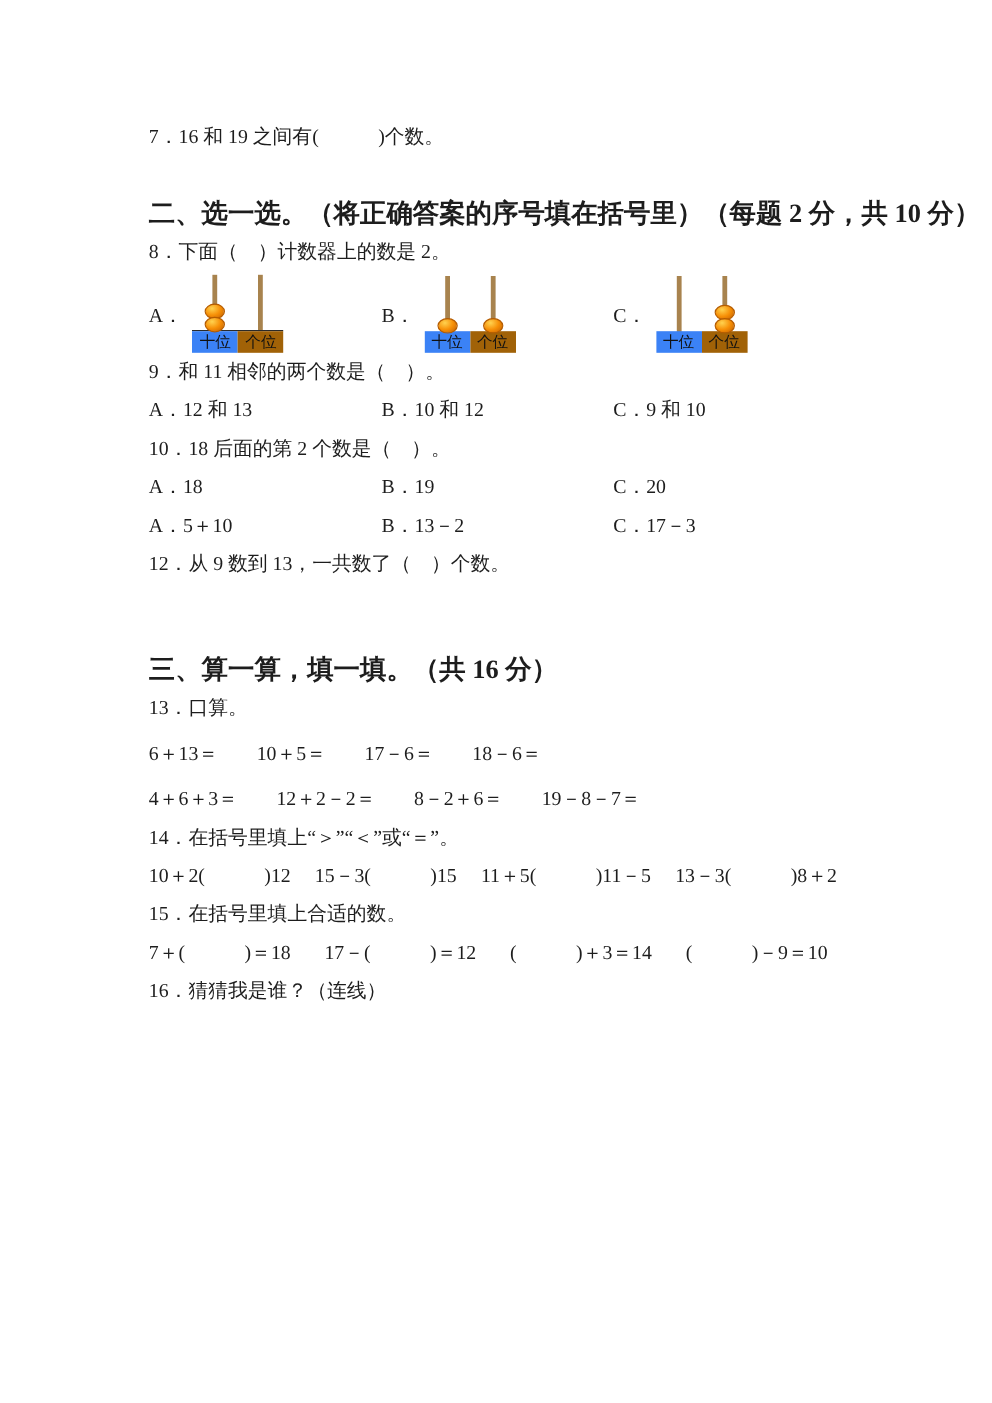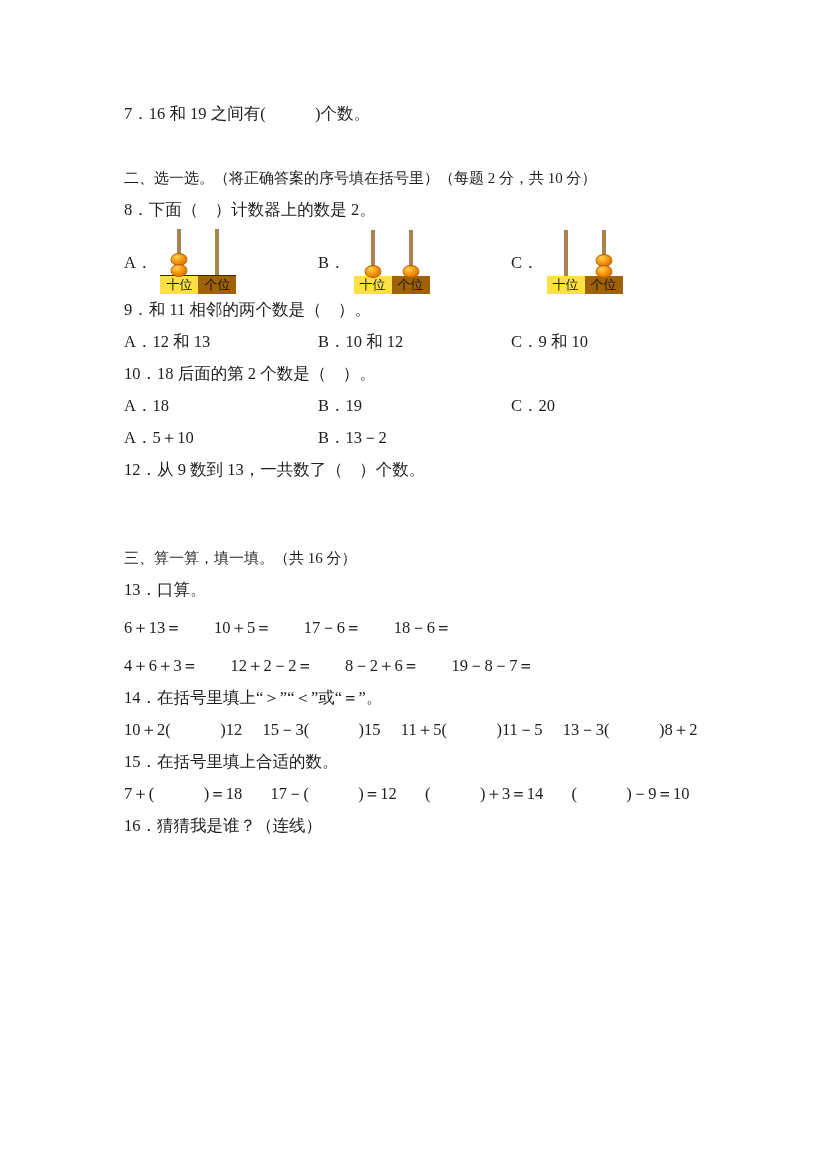--- a/index.html
+++ b/index.html
@@ -8,22 +8,22 @@
     background:#ffffff;
     font-family:"Liberation Serif","DejaVu Serif",serif;
     color:#1d1d1d;
     font-size:16.5px;
     position:relative;
     overflow:hidden;
   }
   .content { padding:98px 24px 0 124px; }
   .line { line-height:32px; white-space:nowrap; }
   .section-title {
-    font-weight:400;
-    font-size:15px;
+    font-weight:700;
+    font-size:22px;
     line-height:32px;
     white-space:nowrap;
   }
   .sec2-gap { margin-top:32px; }
   .sec3-gap { margin-top:56px; }
   
   .opts {
     display:grid;
     grid-template-columns:194px 193px auto;
     line-height:32px;
@@ -61,21 +61,21 @@
     box-sizing:border-box;
     margin-top:-2px;
   }
   .place-labels { display:flex; z-index:1; }
   .with-line .place-labels { border-top:1.5px solid #2a2a2a; }
   .place-label {
     width:38px; text-align:center;
     font-size:13px; line-height:18px;
     color:#111;
   }
-  .place-label.tens { background:#fde047; }
+  .place-label.tens { background:#3b82f6; }
   .place-label.ones { background:#a16207; }
   
   .math-row { line-height:32px; white-space:nowrap; }
   .math-row.tall { margin-top:6px; }
   .mi13 { margin-right:28px; }
   .mi14 { margin-right:16px; }
   .mi15 { margin-right:24px; }
   .footer {
     position:absolute;
     left:0; right:0;
@@ -180,20 +180,21 @@
   <div class="line">10．18 后面的第 2 个数是（　）。</div>
   <div class="opts">
     <span>A．18</span>
     <span>B．19</span>
     <span>C．20</span>
   </div>
 
   <div class="opts">
     <span>A．5＋10</span>
     <span>B．13－2</span>
+    <span>C．17－3</span>
   </div>
 
   <div class="line">12．从 9 数到 13，一共数了（　）个数。</div>
 
   <div class="section-title sec3-gap">三、算一算，填一填。（共 16 分）</div>
 
   <div class="line">13．口算。</div>
   <div class="math-row tall">
     <span class="mi13">6＋13＝</span>
     <span class="mi13">10＋5＝</span>

